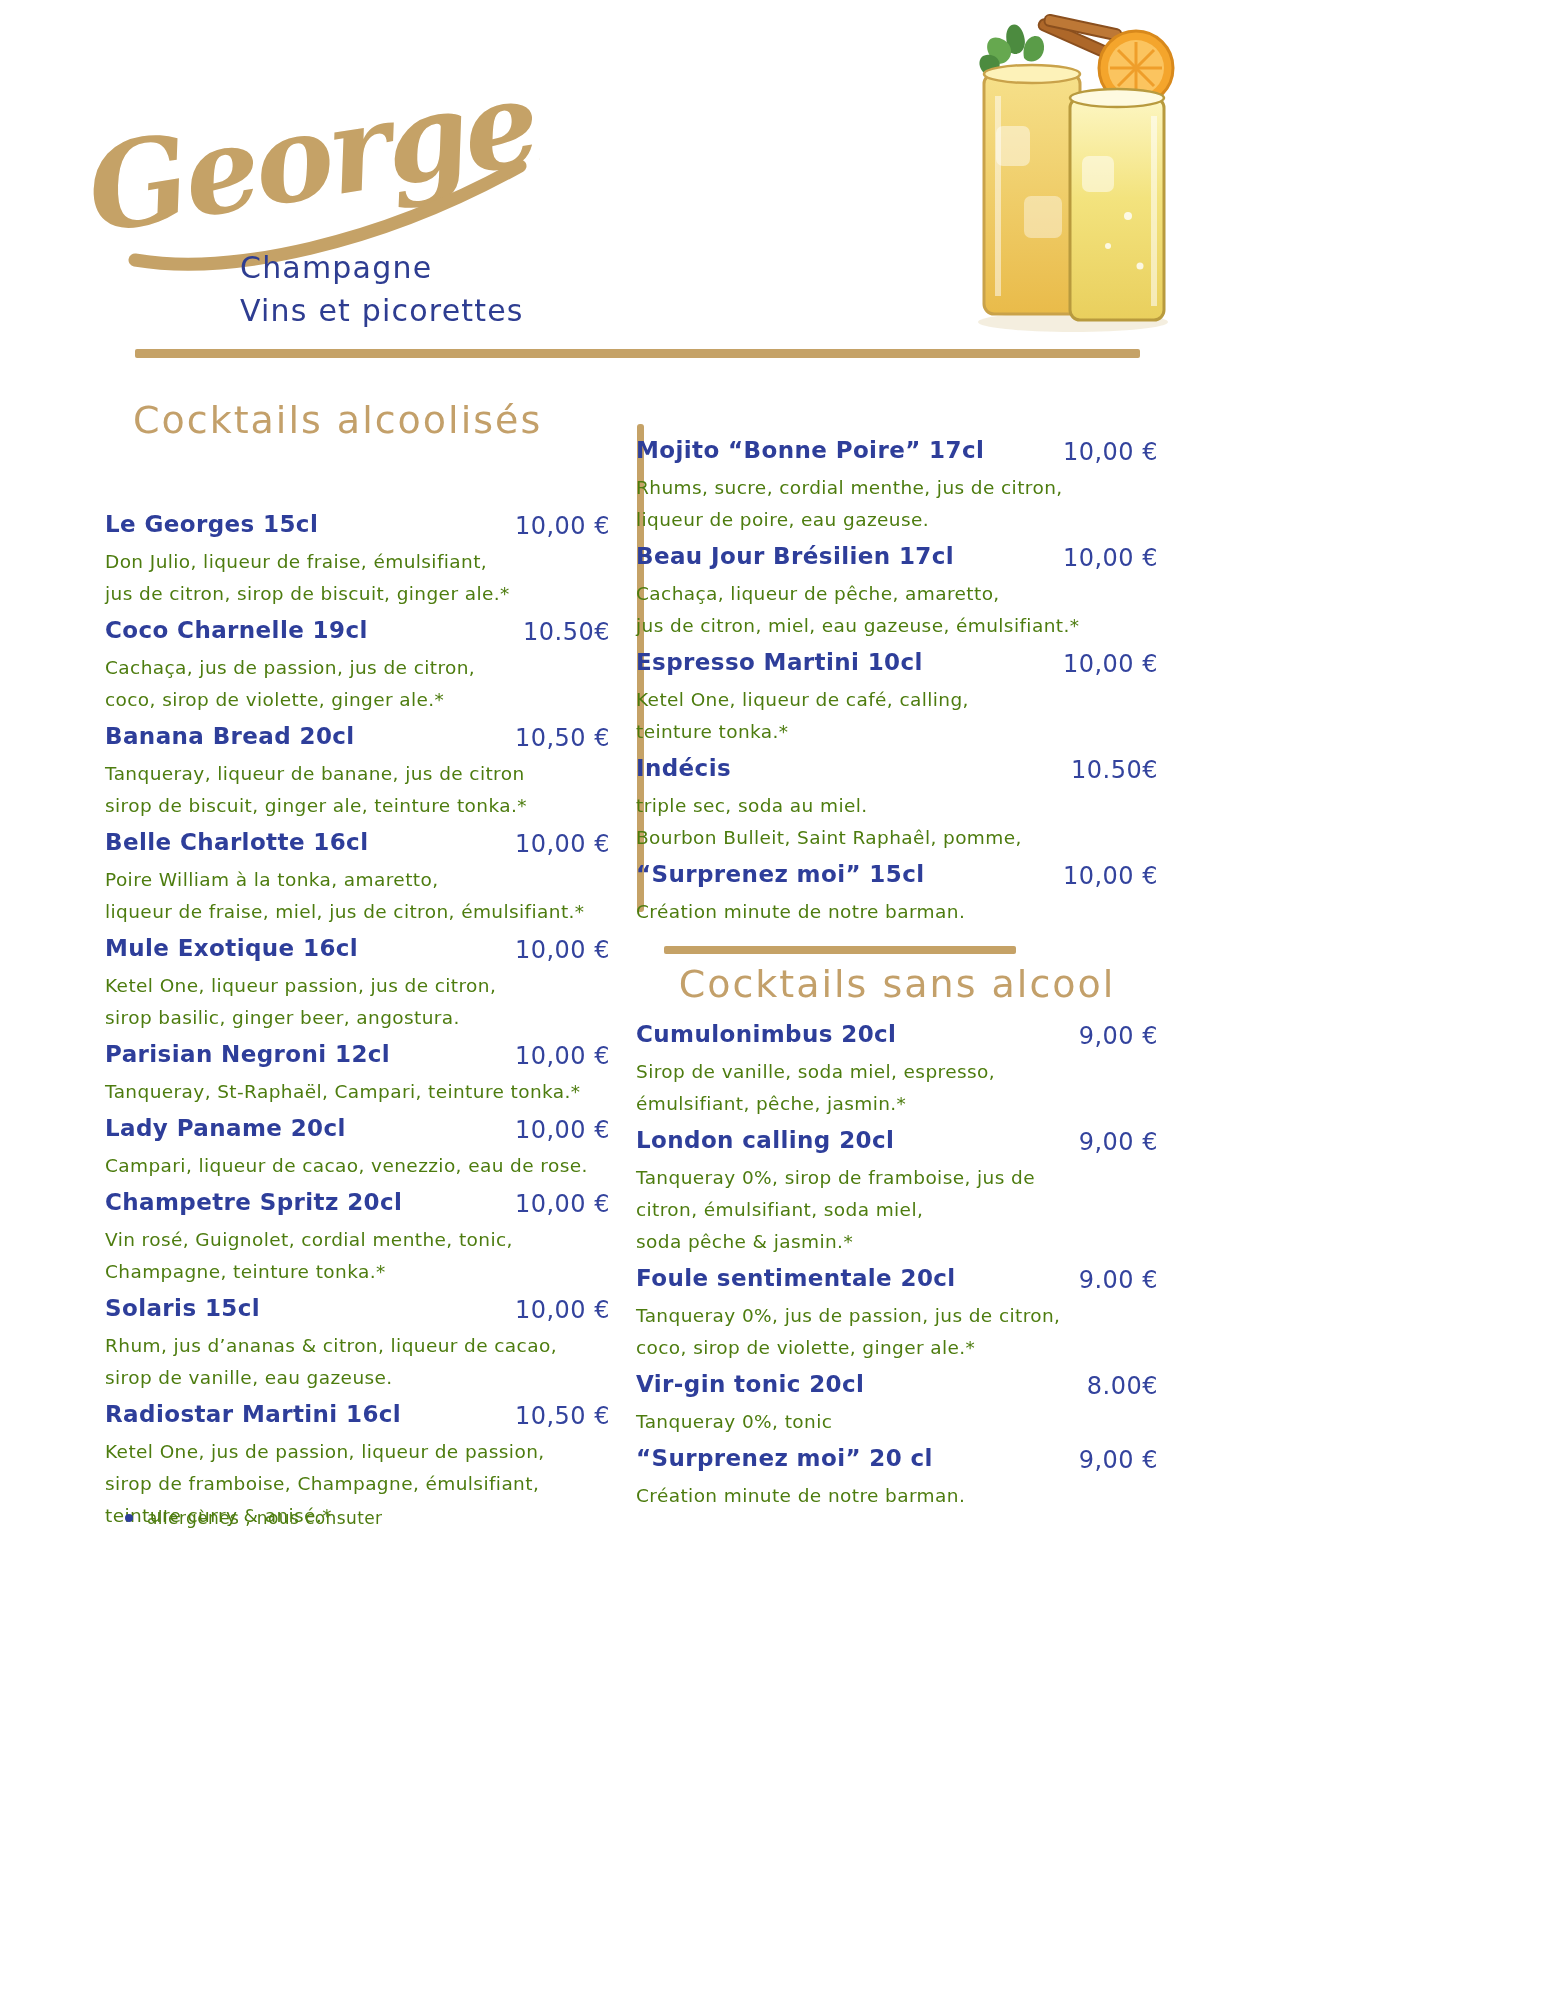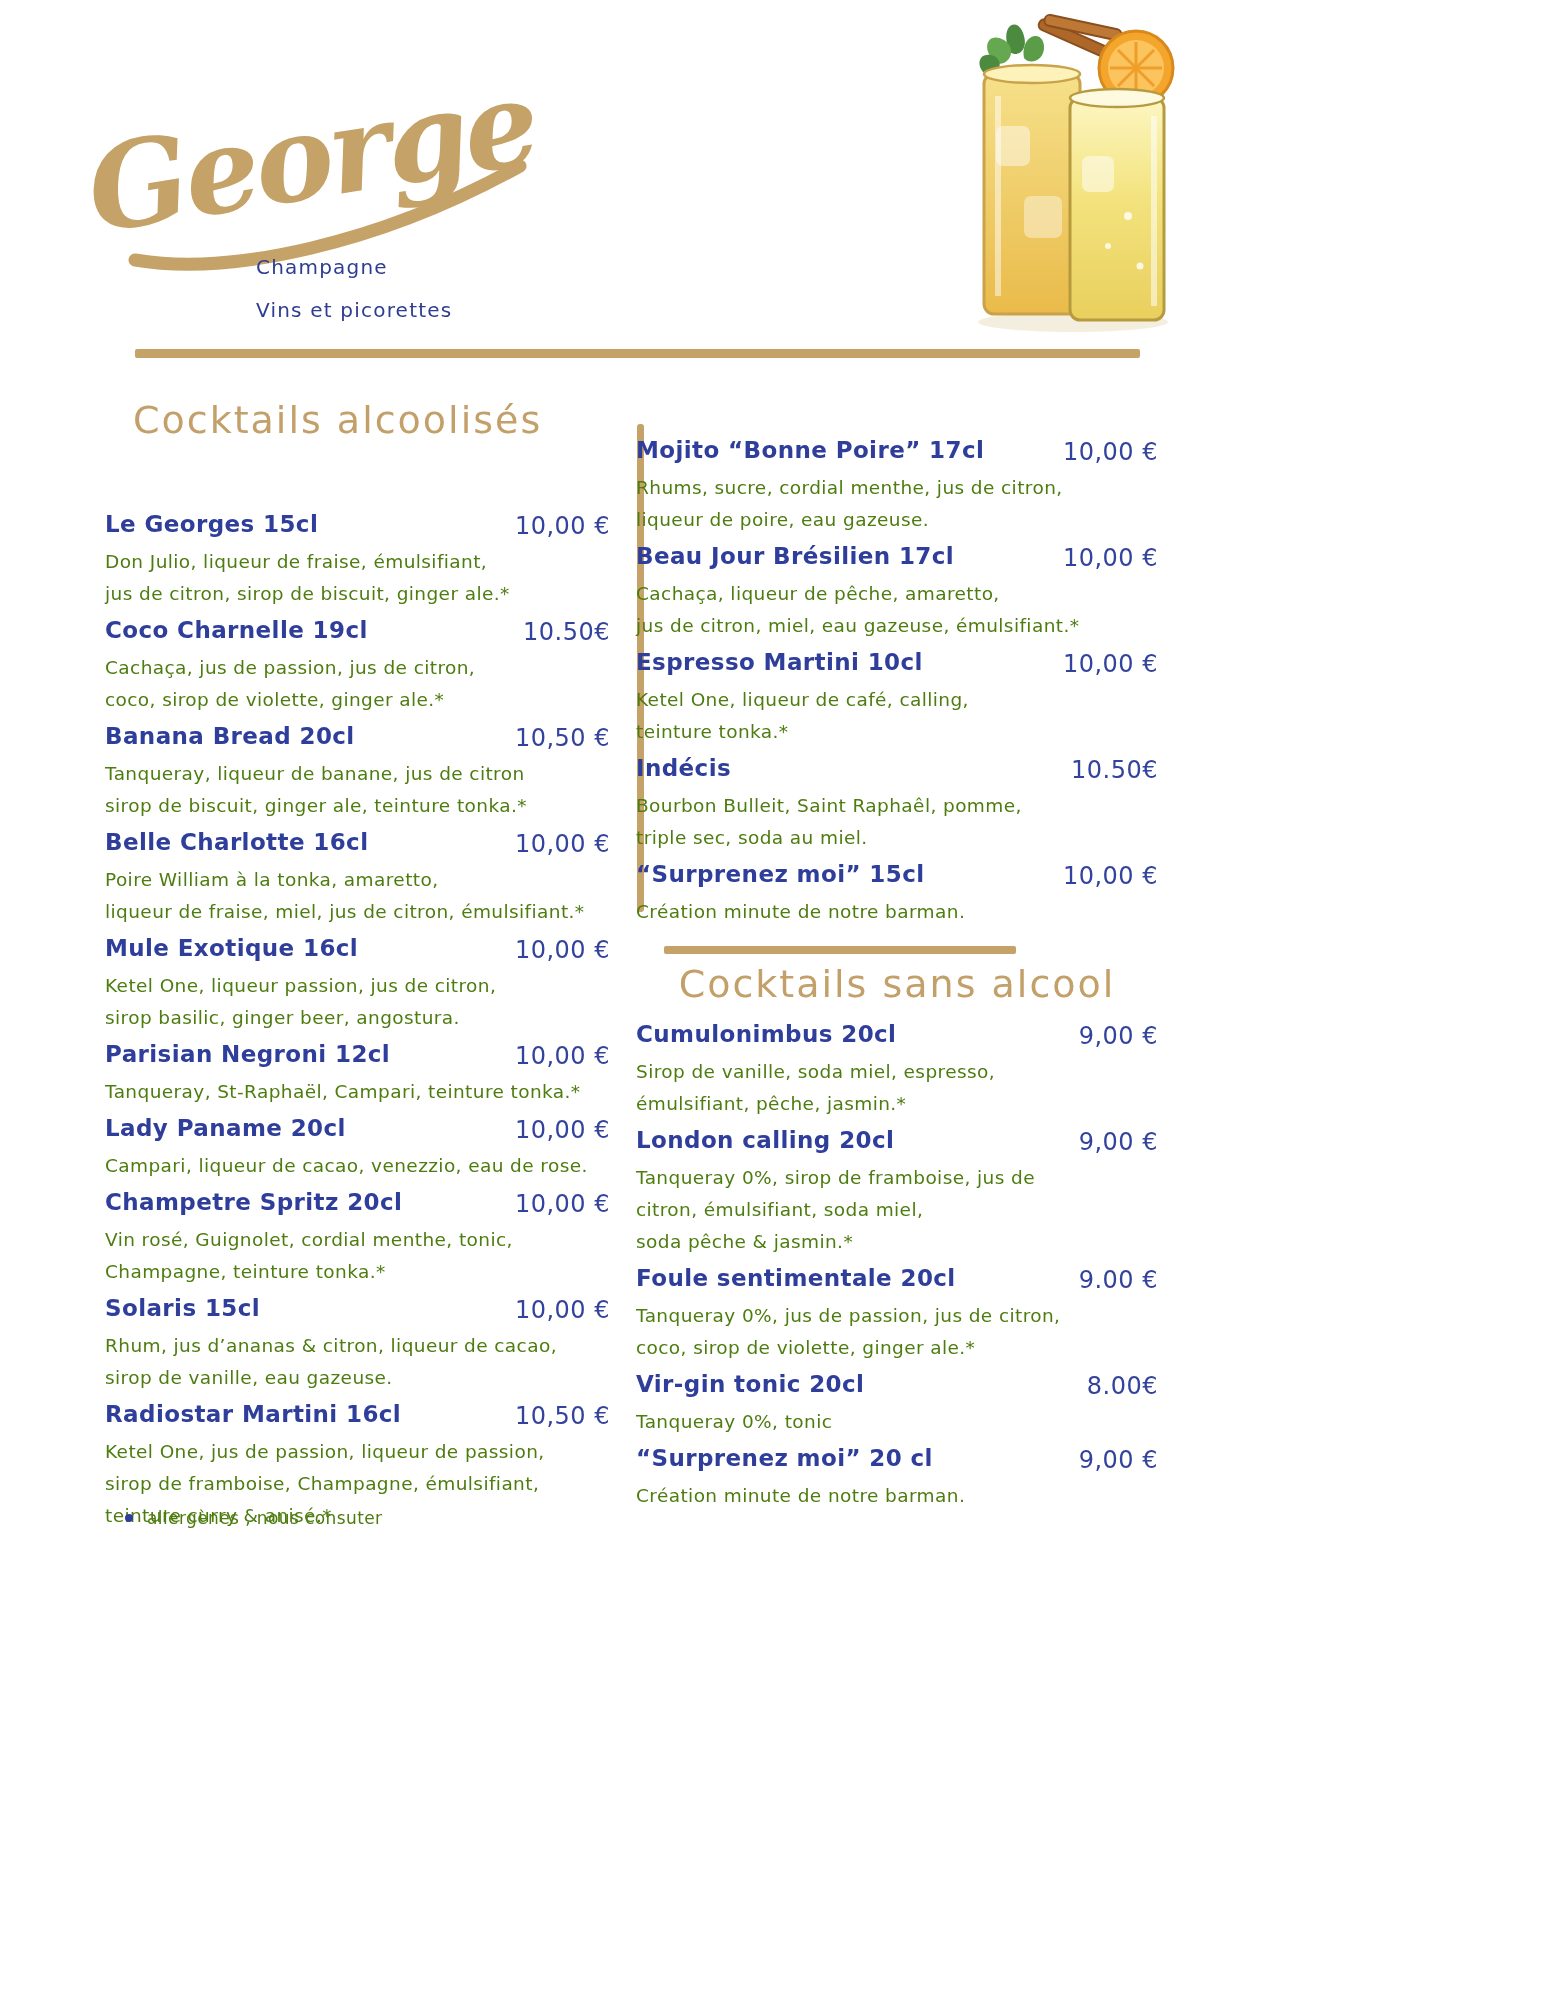--- a/index.html
+++ b/index.html
@@ -2,21 +2,21 @@
 <html><head>
 <meta charset="utf-8">
 <style>
   html,body{margin:0;padding:0;}
   body{
     width:1545px;height:2000px;position:relative;background:#ffffff;
     font-family:"DejaVu Sans",sans-serif;overflow:hidden;
   }
   
   .logo-wrap{position:absolute;left:80px;top:48px;width:460px;height:235px;}
-  .subtitle{position:absolute;left:256px;top:246px;color:#2e3d91;font-size:20px;
+  .subtitle{position:absolute;left:240px;top:246px;color:#2e3d91;font-size:30px;
     font-weight:500;letter-spacing:1.2px;line-height:43px;}
   .rule-main{position:absolute;left:135px;top:349px;width:1005px;height:9px;
     background:#c5a267;border-radius:2px;}
   .illus{position:absolute;left:958px;top:6px;width:230px;height:330px;}
   
   .col{position:absolute;}
   .left-col{left:105px;top:398px;width:505px;}
   .right-col{left:636px;top:430px;width:522px;}
   .section-title{color:#c3a06a;font-size:38px;font-weight:400;letter-spacing:2px;line-height:44px;}
   .left-col .section-title{margin:0 0 62px 28px;}
@@ -224,22 +224,22 @@
           <span class="pr">10,00 €</span>
         </div>
         <div class="dl">Ketel One, liqueur de café, calling,</div>
         <div class="dl">teinture tonka.*</div>
       </div>
       <div class="item">
         <div class="row">
           <span class="nm">Indécis</span>
           <span class="pr">10.50€</span>
         </div>
+        <div class="dl">triple sec, soda au miel.</div>
         <div class="dl">Bourbon Bulleit, Saint Raphaêl, pomme,</div>
-        <div class="dl">triple sec, soda au miel.</div>
       </div>
       <div class="item">
         <div class="row">
           <span class="nm">“Surprenez moi” 15cl</span>
           <span class="pr">10,00 €</span>
         </div>
         <div class="dl">Création minute de notre barman.</div>
       </div>
     </div>
   <div class="rule2"></div>

